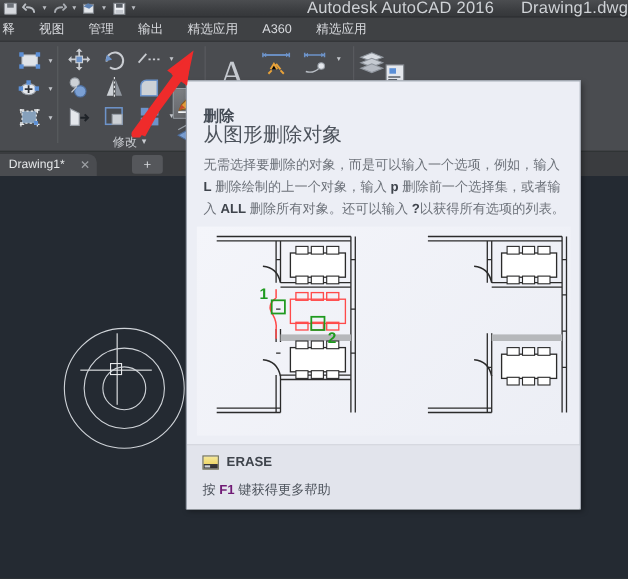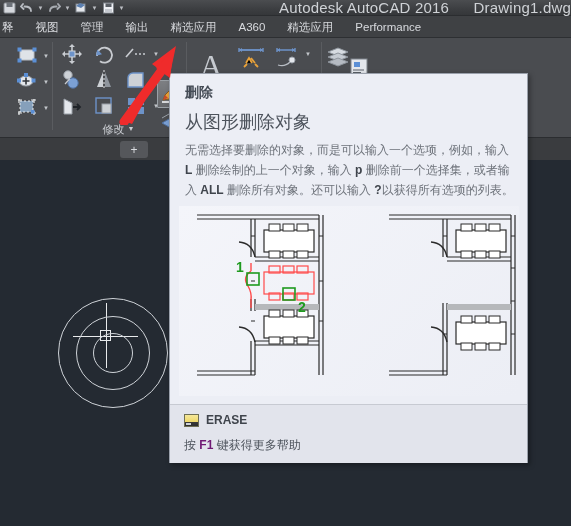--- a/index.html
+++ b/index.html
@@ -104,21 +104,21 @@
 
   
   .arrow { position: absolute; left: 112px; top: 40px; width: 80px; height: 85px; pointer-events: none; }
 
   
   .tooltip {
     position: absolute; left: 169px; top: 73px; width: 359px; height: 390px;
     background: #eceef5; border: 1px solid #9aa0ab;
     box-shadow: 2px 2px 5px rgba(0,0,0,.35);
   }
-  .tt-title { position: absolute; left: 15px; top: 10px; color: #444b55; font-size: 14px; font-weight: bold; }
+  .tt-title { position: absolute; left: 15px; top: 23px; color: #444b55; font-size: 14px; font-weight: bold; }
   .tt-sub   { position: absolute; left: 15px; top: 36px; color: #4d535c; font-size: 18px; }
   .tt-body  { position: absolute; left: 15px; top: 66px; width: 330px; color: #6d727a; font-size: 12px; line-height: 20px; }
   .tt-body b { color: #3f444c; font-weight: bold; }
   .tt-img   { position: absolute; left: 9px; top: 132px; width: 340px; height: 190px; background: linear-gradient(135deg,#f4f5fa 0%,#eceef5 100%); }
   .tt-divider { position: absolute; left: 0; top: 330px; width: 100%; height: 1px; background: #c7cad2; }
   .tt-footer { position: absolute; left: 0; top: 331px; width: 100%; height: 58px; background: #e2e4ec; }
   .tt-cmdico {
     position: absolute; left: 14px; top: 9px; width: 15px; height: 13px;
     background: linear-gradient(180deg,#f5e79a 0%,#efd96b 60%,#3b3b3b 60%,#2e2e2e 100%);
     border: 1px solid #6f6f55;
@@ -178,21 +178,20 @@
   </div>
 
   <div class="tabstrip">
     <div class="tab">释</div>
     <div class="tab">视图</div>
     <div class="tab">管理</div>
     <div class="tab">输出</div>
     <div class="tab">精选应用</div>
     <div class="tab">A360</div>
     <div class="tab">精选应用</div>
-    <div class="tab">Performance</div>
   </div>
 
   <div class="ribbon">
 
     <div class="panel" style="left:0; width:52px;">
       <div class="icobtn" style="left:14px; top:6px; width:26px; height:22px;">
         <svg class="gi" width="22" height="18" viewBox="0 0 22 18">
           <rect x="4" y="4" width="14" height="10" fill="#dfe3e8" stroke="#b9bec5"></rect>
           <rect x="1.5" y="1.5" width="4" height="4" fill="#5b8fd6"></rect>
             <rect x="16.5" y="1.5" width="4" height="4" fill="#5b8fd6"></rect>
@@ -383,20 +382,24 @@
       <div class="icobtn" style="left:114px; top:58px; width:26px; height:24px;">
         <svg width="24" height="22" viewBox="0 0 24 22">
             <path d="M3 14 L11 10 L19 14 L11 18 Z" fill="#d7dbe1" stroke="#8f959d"></path>
             <circle cx="15" cy="6" r="3.4" fill="#7ba0d4" stroke="#4f6f9e"></circle>
           </svg>
       </div>
     </div>
   </div>
 
   <div class="doctabbar">
+    <div class="doctab">
+      <span class="doctab-name">Drawing1*</span>
+      <span class="doctab-x">✕</span>
+    </div>
     <div class="newtab">+</div>
   </div>
 
   <div class="canvas">
     <div class="crosshair-h"></div>
     <div class="crosshair-v"></div>
     <div class="pickbox"></div>
 
     <div class="circ" style="left:58px; top:138px; width:110px; height:110px;"></div>
     <div class="circ" style="left:76px; top:156px; width:74px; height:74px;"></div>

